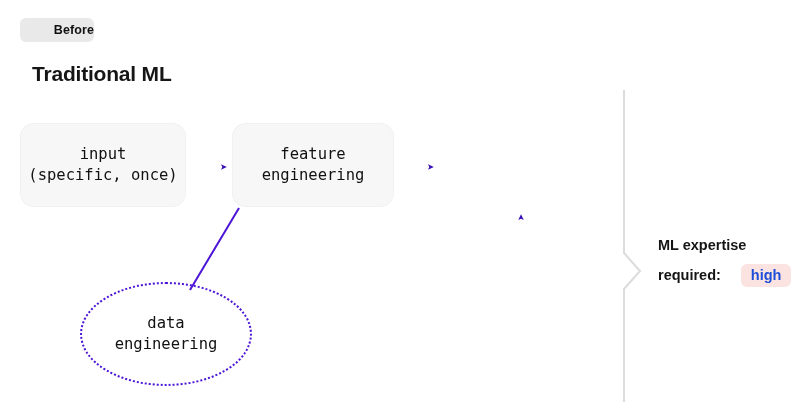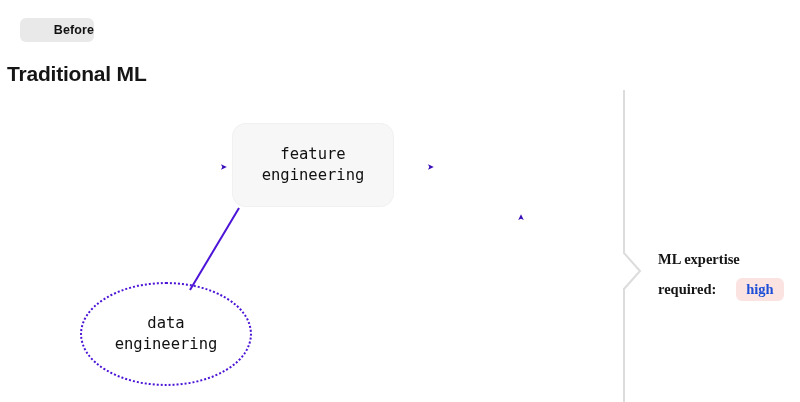--- a/index.html
+++ b/index.html
@@ -33,21 +33,21 @@
     justify-content: flex-end;
     font-size: 12.5px;
     font-weight: bold;
     color: #111111;
     letter-spacing: 0.1px;
   }
 
   
   #section-title {
     position: absolute;
-    left: 7px;
+    left: 32px;
     top: 62px;
     font-size: 21px;
     font-weight: bold;
     color: #151515;
     letter-spacing: -0.2px;
   }
 
   
   .node-box {
     position: absolute;
@@ -108,26 +108,25 @@
     left: 612px;
     top: 90px;
     width: 40px;
     height: 312px;
   }
 
   
   #expertise-block {
     position: absolute;
     left: 658px;
-    top: 252px;
+    top: 238px;
     font-size: 14.5px;
     font-weight: bold;
     color: #151515;
     line-height: 1.0;
-    font-family: Liberation Serif, serif;
   }
   #expertise-line1 { display: block; margin-bottom: 11px; }
   #expertise-line2 {
     display: flex;
     align-items: center;
     gap: 20px;
   }
   #expertise-value {
     display: inline-flex;
     align-items: center;
@@ -171,20 +170,24 @@
 
     <line x1="192" y1="167" x2="226" y2="167" stroke="url(#gradH)" stroke-width="2.6" marker-end="url(#arrowH)"></line>
 
     <line x1="400" y1="167" x2="433" y2="167" stroke="url(#gradH)" stroke-width="2.6" marker-end="url(#arrowH)"></line>
 
     <line x1="521" y1="280" x2="521" y2="215" stroke="url(#gradV)" stroke-width="2.6" marker-end="url(#arrowV)"></line>
 
     <line x1="190" y1="290" x2="239" y2="208" stroke="#4b14d6" stroke-width="2"></line>
   </svg>
 
+  <div class="node-box" id="node-input">
+    <span class="node-line">input</span>
+    <span class="node-line">(specific, once)</span>
+  </div>
 
   <div class="node-box" id="node-feature">
     <span class="node-line">feature</span>
     <span class="node-line">engineering</span>
   </div>
 
 
   <div id="node-data">
     <span class="node-line">data</span>
     <span class="node-line">engineering</span>

